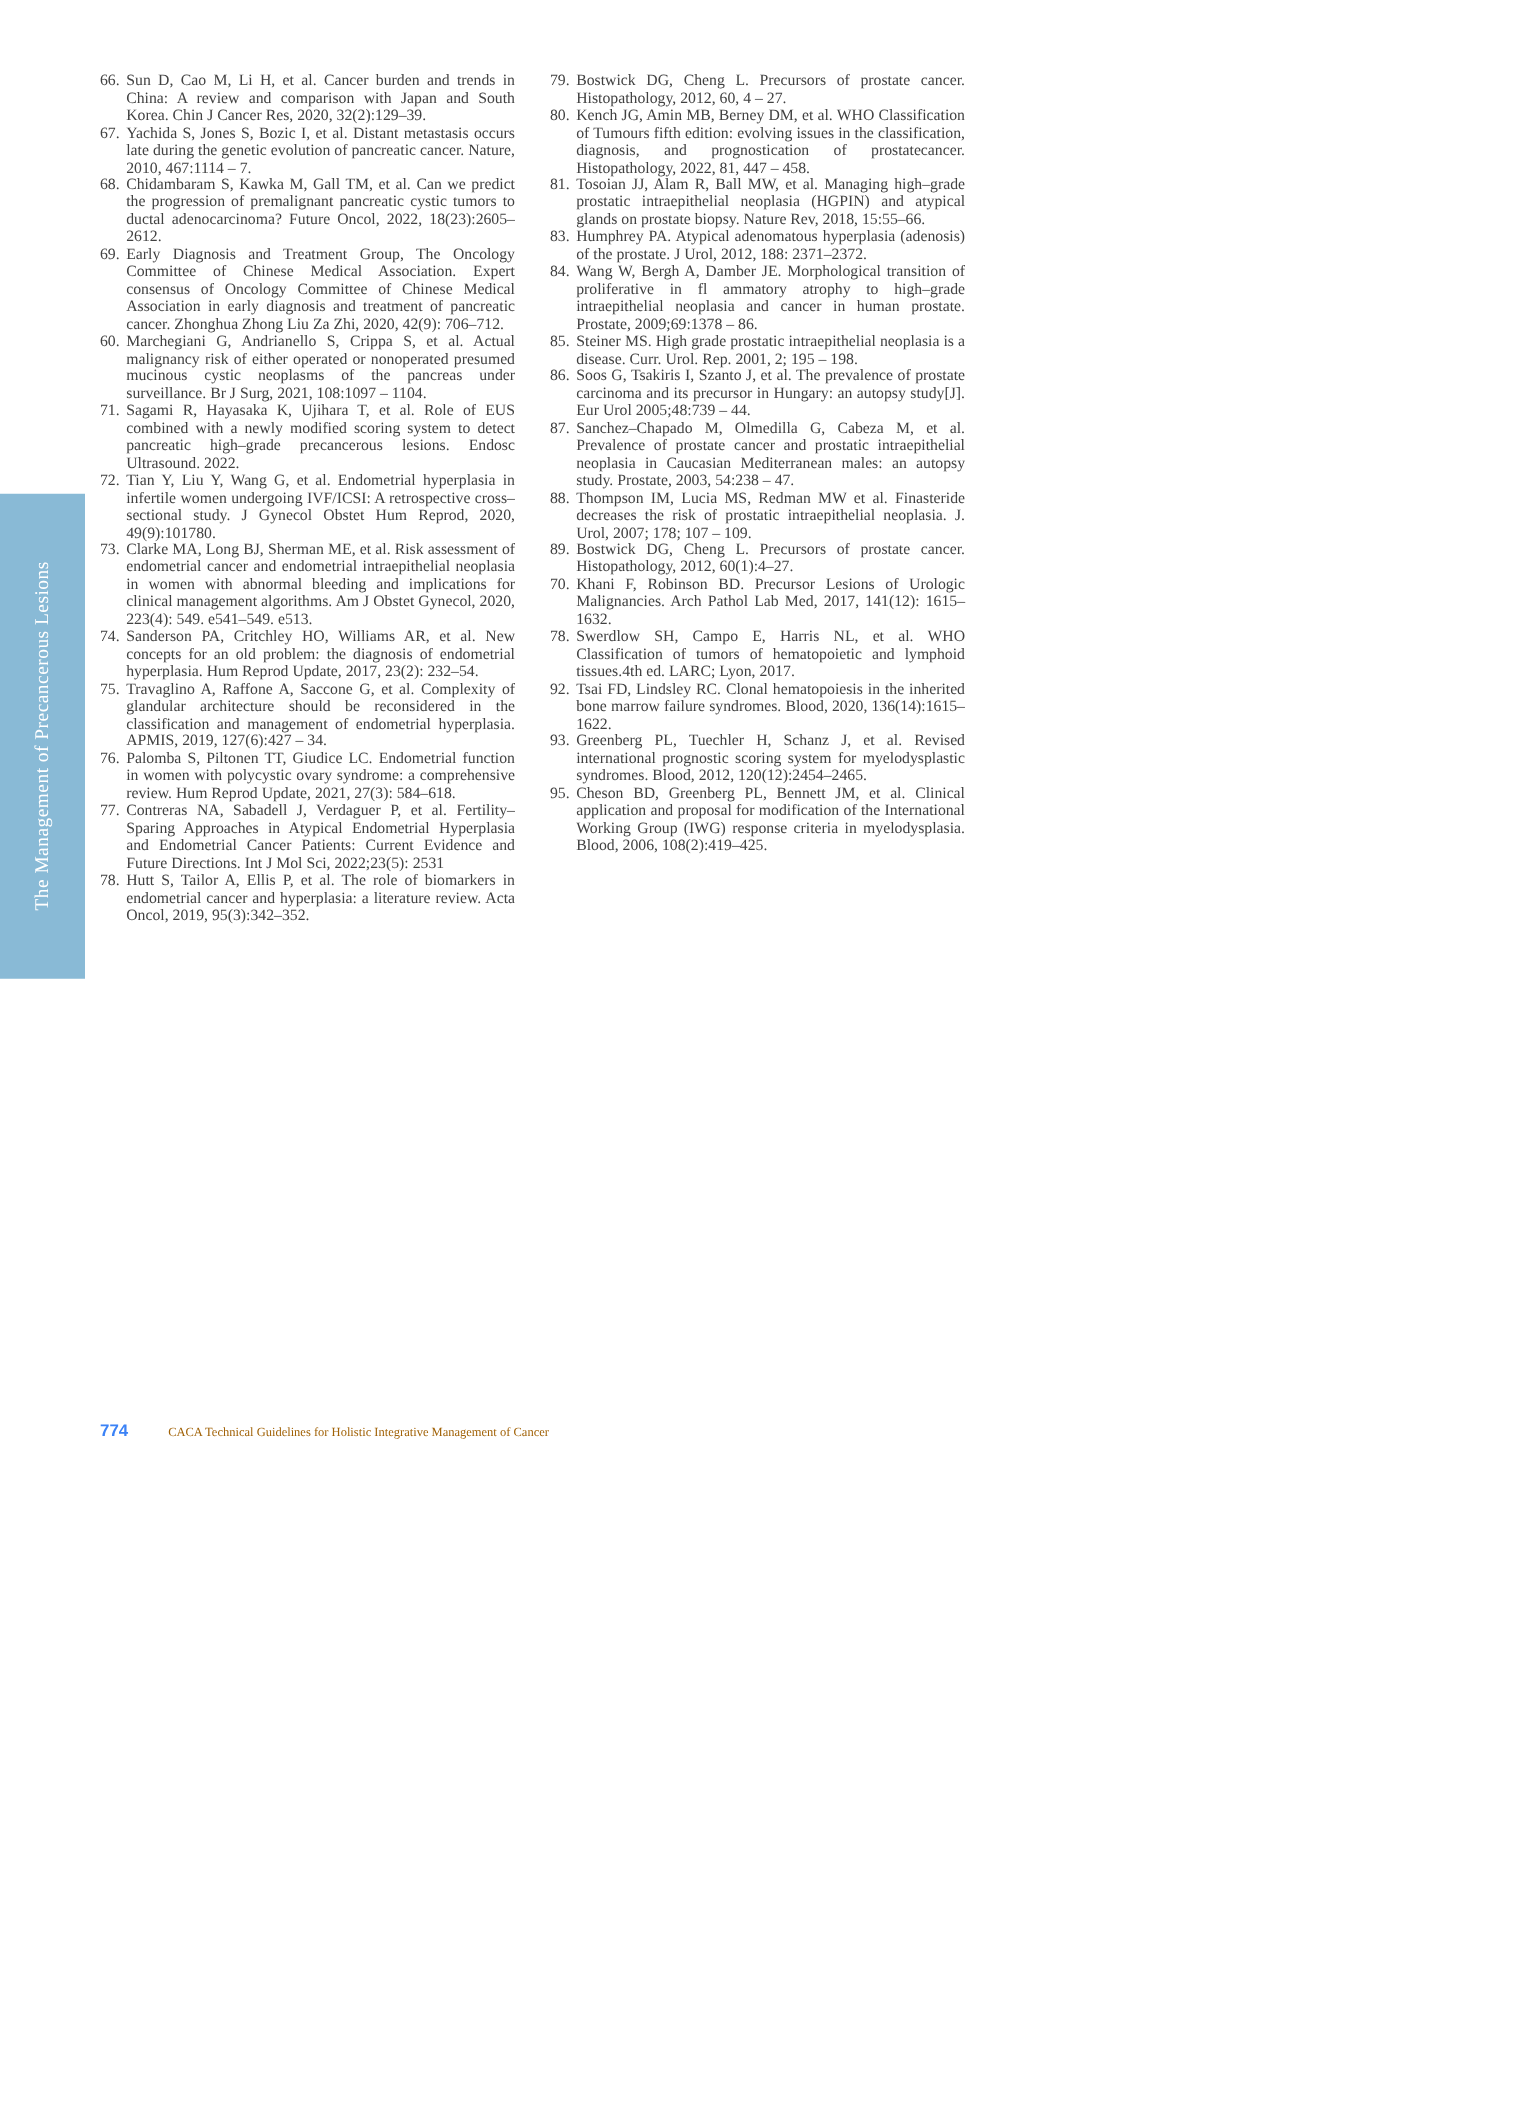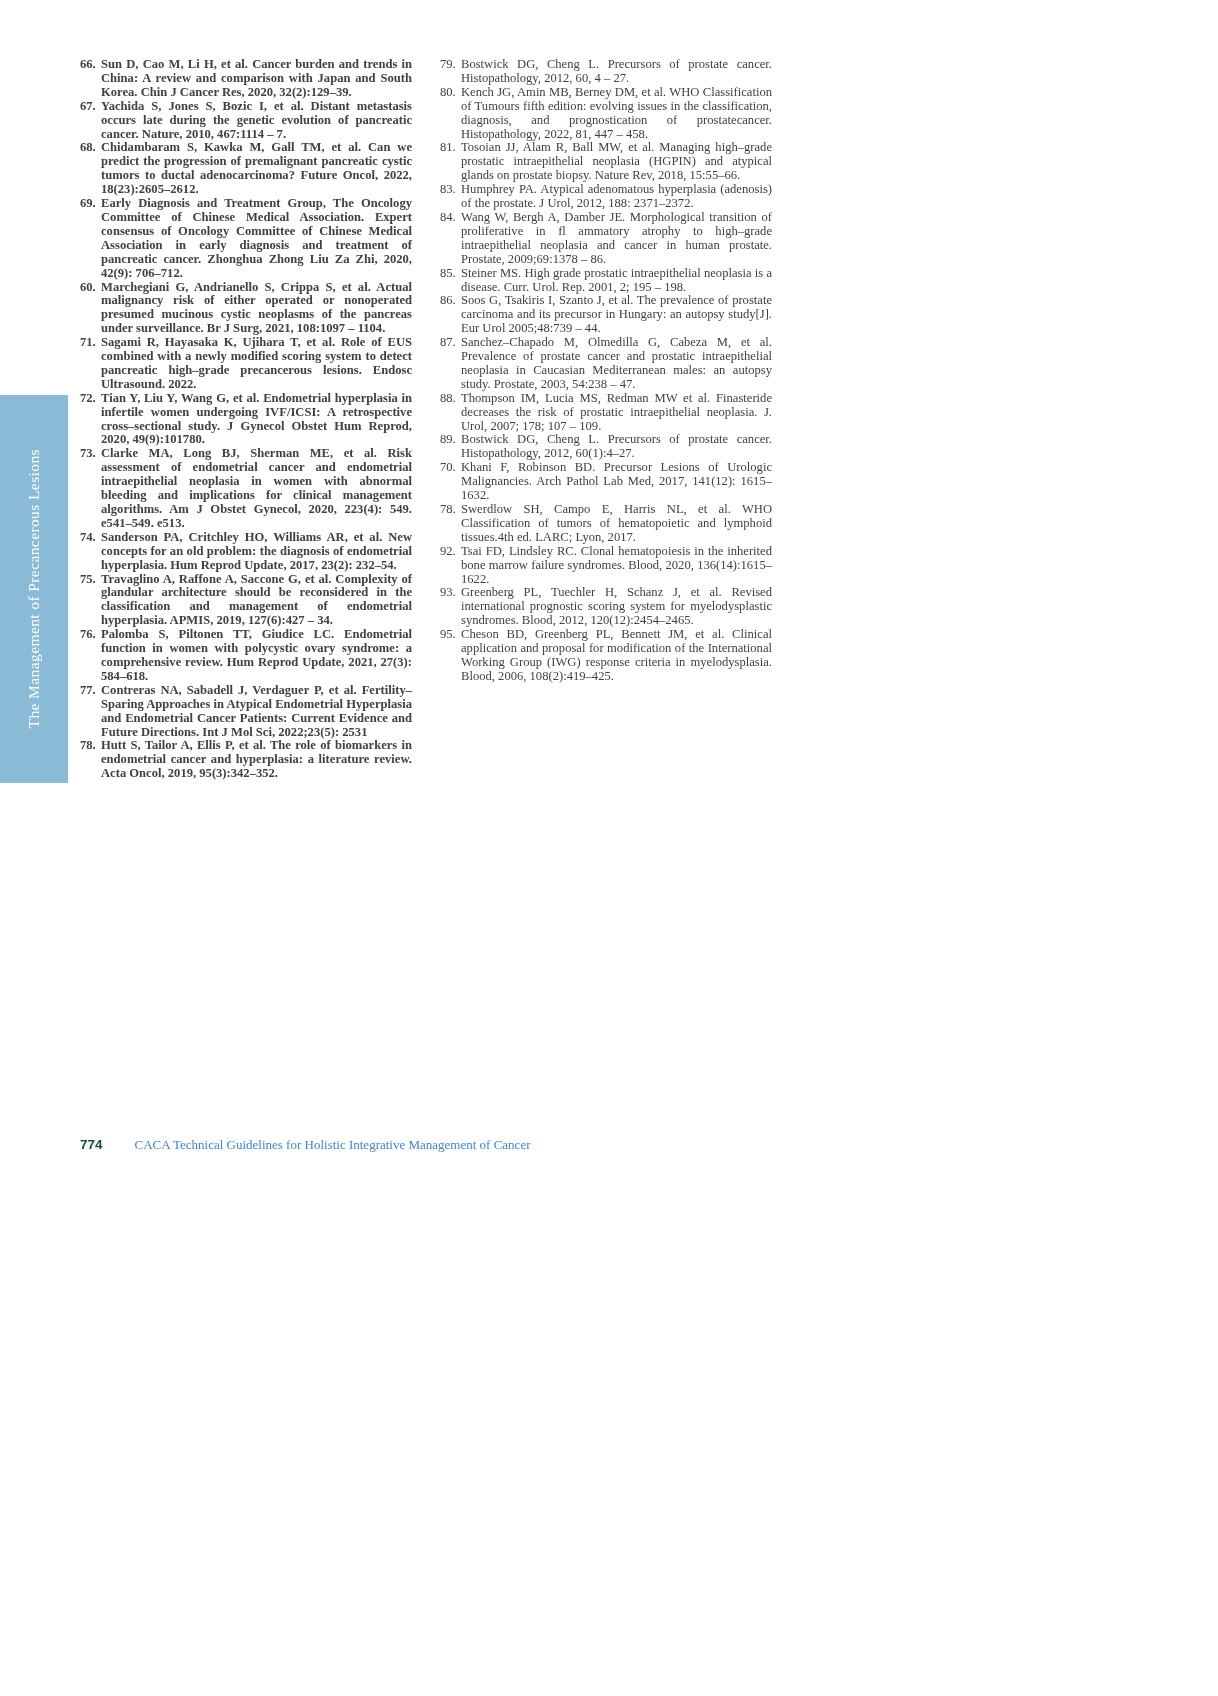--- a/index.html
+++ b/index.html
@@ -28,21 +28,21 @@
     white-space:nowrap;
     font-family:"Liberation Serif","DejaVu Serif",serif;
   }
   .ref-columns{
     position:absolute;
     left:80px;top:58px;
     width:692px;
     display:flex;
   }
   .ref-col{width:332px;}
-  .ref-col.left{margin-right:28px;font-weight:bold;}
+  .ref-col.left{margin-right:28px;}
   .ref{
     position:relative;
     padding-left:21px;
     text-align:justify;
     font-size:12.6px;
     line-height:13.9px;
     color:#414141;
   }
   .ref .num{
     position:absolute;
@@ -52,26 +52,26 @@
   .footer{
     position:absolute;
     left:80px;top:1137px;
     display:flex;align-items:baseline;
     white-space:nowrap;
   }
   .footer .page-num{
     font-family:"Liberation Sans","DejaVu Sans",sans-serif;
     font-weight:bold;
     font-size:13.5px;
-    color:#14532d;
+    color:#3b82f6;
     margin-right:32px;
   }
   .footer .footer-text{
-    font-size:13px;
-    color:#3b82f6;
+    font-size:10px;
+    color:#a16207;
     text-align:center;
   }
 </style>
 </head>
 <body>
 
 <div class="page">
 
   <div class="sidebar-band">
     <div class="sidebar-label">The Management of Precancerous Lesions</div>

